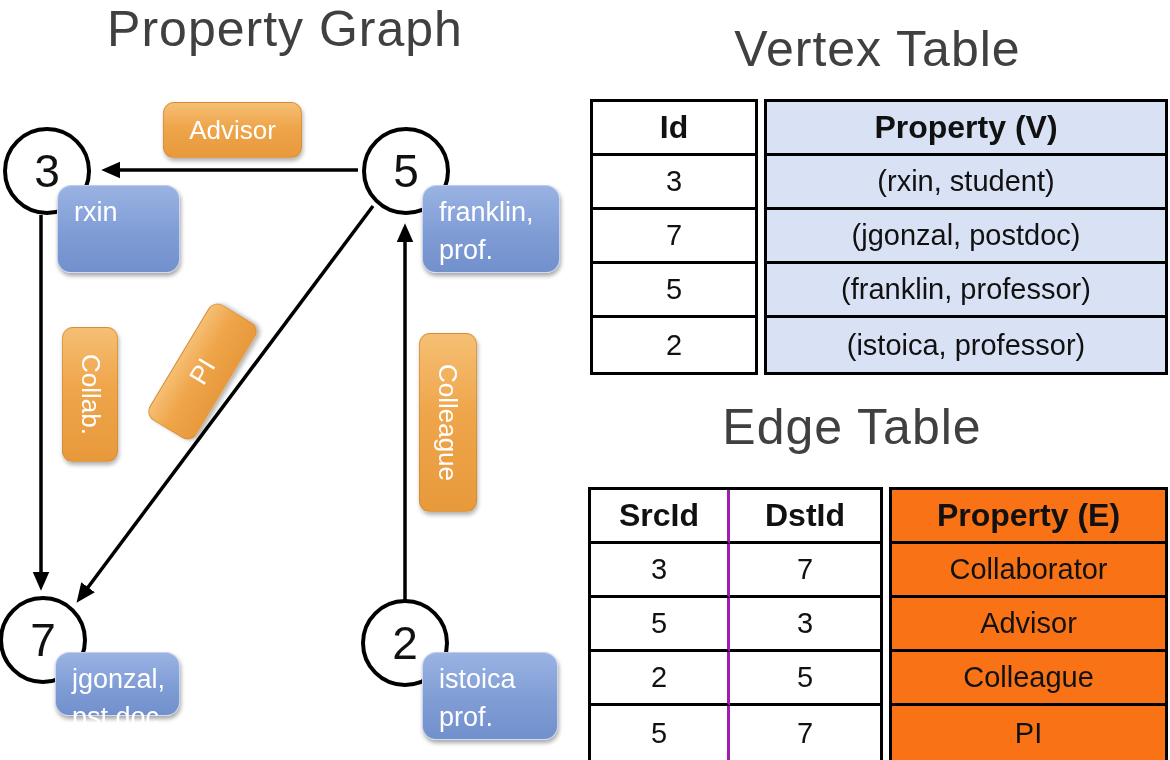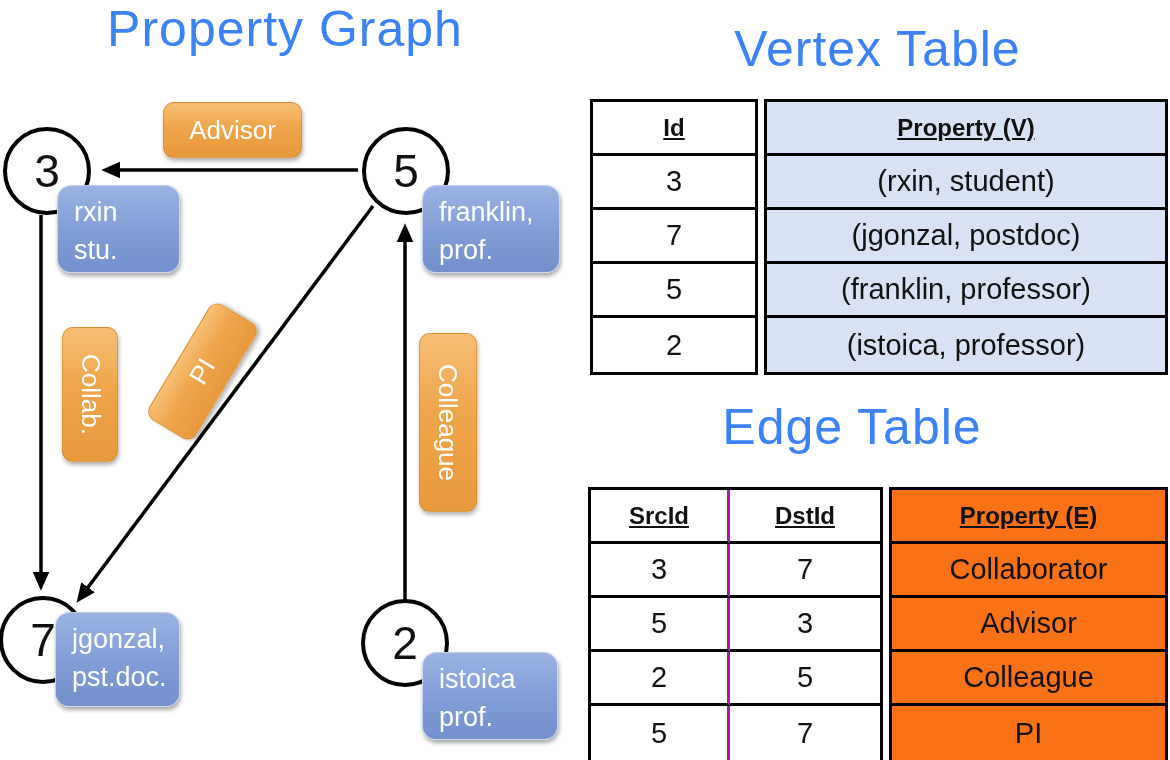--- a/index.html
+++ b/index.html
@@ -13,21 +13,21 @@
     font-family: "Liberation Sans", sans-serif;
   }
 
   
   .big-title {
     position: absolute;
     text-align: center;
     font-size: 50px;
     font-weight: 400;
     letter-spacing: 1px;
-    color: #3b82f6;
+    color: #404040;
   }
 
   
   .node {
     position: absolute;
     width: 88px; height: 88px;
     border: 4px solid #000;
     border-radius: 50%;
     background: #fff;
     display: flex; align-items: center; justify-content: center;
@@ -68,21 +68,21 @@
     z-index: 1;
   }
   .tbl .cell {
     height: 54px;
     border-bottom: 3px solid #000;
     display: flex; align-items: center; justify-content: center;
     font-size: 29px; color: #111;
     background: #fff;
   }
   .tbl .cell:last-child, .tbl.grid2 .cell.lastrow { border-bottom: none; }
-  .tbl .cell.hdr { font-weight: bold; font-size: 24px; text-decoration: underline; }
+  .tbl .cell.hdr { font-weight: bold; font-size: 32px; }
   .tbl.tint-blue .cell { background: #d9e2f4; }
   .tbl.tint-orange .cell { background: #f97316; }
   .tbl.grid2 { display: grid; grid-template-columns: 139px 1fr; }
   .tbl.grid2 .cell.colL { border-right: 3px solid #a21caf; }
 
   svg { position: absolute; left: 0; top: 0; z-index: 1; }
 </style>
 </head>
 <body>
 
@@ -123,27 +123,26 @@
   </div>
   <div class="edge-label" style="left:135px; top:344px; width:135px; height:55px; transform:rotate(-59deg);">
     <span>PI</span>
   </div>
   <div class="edge-label" style="left:419px; top:333px; width:58px; height:179px;">
     <span class="vtext">Colleague</span>
   </div>
 
   <div class="prop-box" style="left:57px; top:185px; width:123px; height:88px;">
     <div>rxin</div>
-    <div>stu.</div>
   </div>
   <div class="prop-box" style="left:422px; top:185px; width:138px; height:88px;">
     <div>franklin,</div>
     <div>prof.</div>
   </div>
-  <div class="prop-box" style="left:55px; top:612px; width:125px; height:95px;">
+  <div class="prop-box" style="left:55px; top:652px; width:125px; height:64px;">
     <div>jgonzal,</div>
     <div>pst.doc.</div>
   </div>
   <div class="prop-box" style="left:422px; top:652px; width:136px; height:88px;">
     <div>istoica</div>
     <div>prof.</div>
   </div>
 
   <div class="big-title" style="left:585px; top:20px; width:585px;">Vertex Table</div>
 

